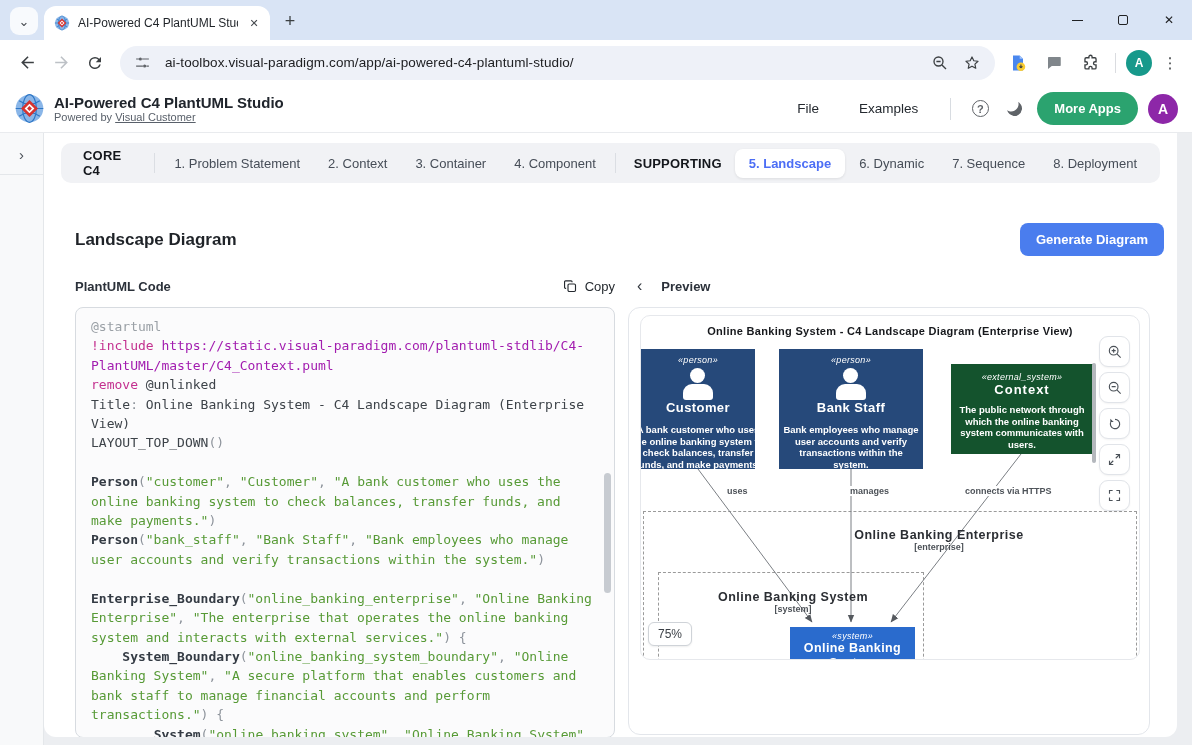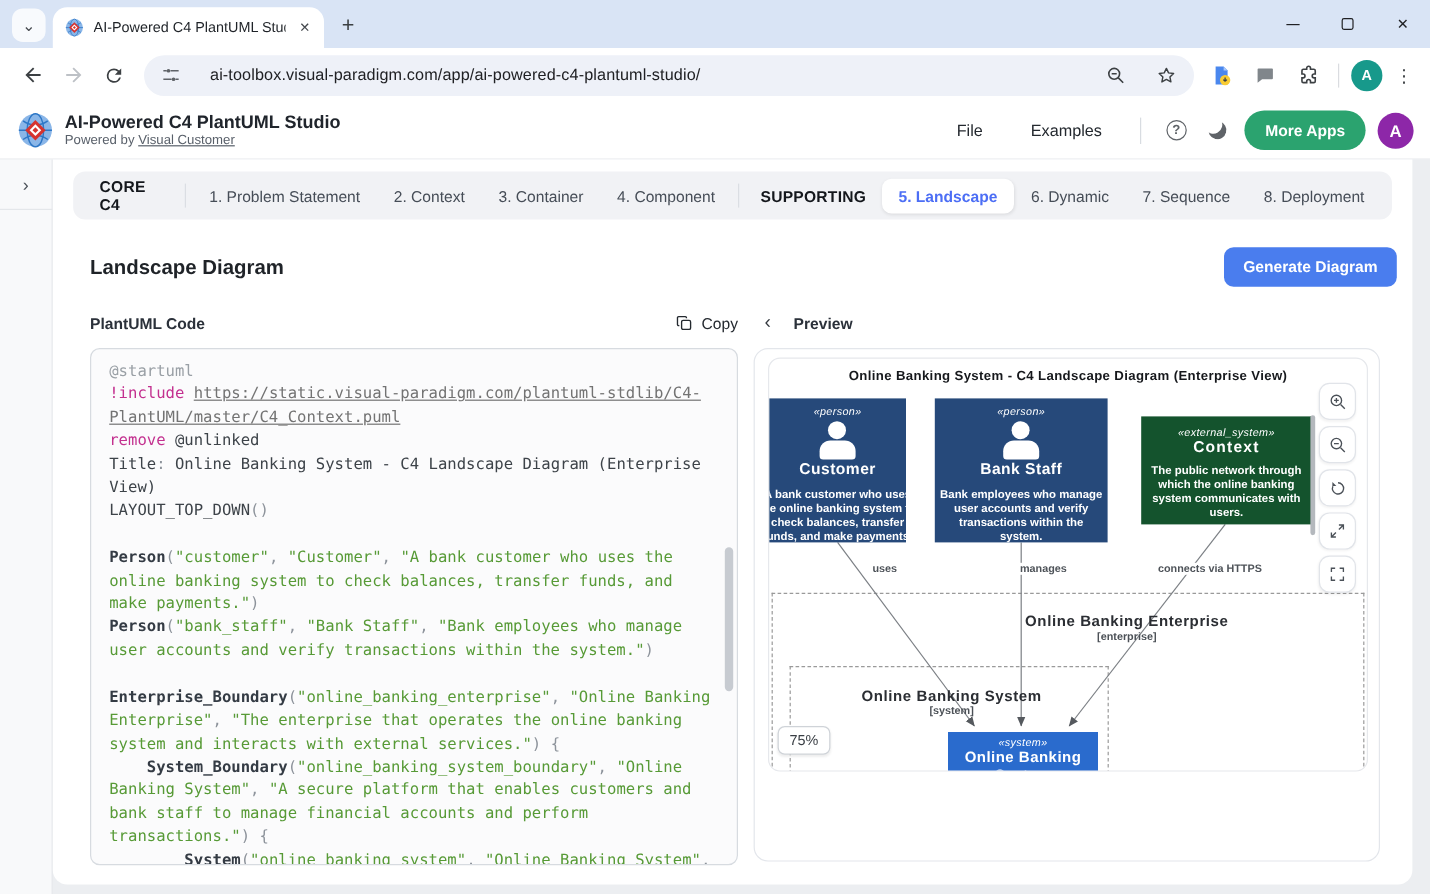--- a/index.html
+++ b/index.html
@@ -15,21 +15,21 @@
   .btab-close { width:16px; height:16px; display:flex; align-items:center; justify-content:center; font-size:11px; color:#45494e; border-radius:50%; }
   .newtab { width:28px; height:28px; display:flex; align-items:center; justify-content:center; font-size:18px; color:#3c4043; margin:0 0 5px 6px; }
   .wincontrols { position:absolute; right:0; top:0; height:40px; display:flex; }
   .winbtn { width:46px; height:40px; display:flex; align-items:center; justify-content:center; color:#202124; font-size:12px; }
   .ic-min { display:inline-block; width:11px; border-top:1.4px solid #202124; }
   .ic-max { display:inline-block; width:10px; height:10px; border:1.3px solid #202124; border-radius:2px; }
 
   
   .toolbar { height:45px; background:#fff; display:flex; align-items:center; padding:0 10px; }
   .navbtn { width:34px; height:34px; display:flex; align-items:center; justify-content:center; }
-  .omnibox { flex:1; height:34px; background:#eef1f8; border-radius:17px; display:flex; align-items:center; padding:0 14px; gap:24px; margin:0 8px; }
+  .omnibox { flex:1; height:34px; background:#eef1f8; border-radius:17px; display:flex; align-items:center; padding:0 14px; gap:14px; margin:0 8px; }
   .url { font-size:13.5px; color:#202124; flex:1; letter-spacing:.1px; }
   .tool-right { display:flex; align-items:center; gap:6px; }
   .tool-ic { width:30px; height:30px; display:flex; align-items:center; justify-content:center; }
   .tool-div { width:1px; height:20px; background:#dadce0; margin:0 4px; }
   .chrome-avatar { width:26px; height:26px; border-radius:50%; background:#17998b; color:#fff; font-size:12px; font-weight:bold; display:flex; align-items:center; justify-content:center; }
   .kebab { font-size:15px; color:#3c4043; width:24px; text-align:center; }
 
   
   .appheader { height:48px; background:#fff; border-bottom:1px solid #e9ebee; display:flex; align-items:center; padding:0 14px; }
   .vp-logo { width:31px; height:31px; }
@@ -54,35 +54,35 @@
   .maincard { flex:1; background:#fff; margin:0 15px 8px 0; border-radius:0 0 12px 12px; position:relative; overflow:hidden; }
 
   
   .tabbar { margin:10px 17px 0; background:#f1f2f5; border-radius:10px; height:40px; display:flex; align-items:center; padding:0 9px; font-size:13px; color:#464d57; }
   .group-label { font-weight:bold; color:#14171c; padding:0 13px; letter-spacing:.2px; }
   .tbdiv { width:1px; height:20px; background:#dbdee3; margin:0 5px; }
   .tab-item { padding:7px 14px; border-radius:8px; white-space:nowrap; }
   .tab-item.active { background:#fff; color:#4c6ef5; font-weight:bold; box-shadow:0 1px 3px rgba(0,0,0,.09); }
 
   
-  .content-head { display:flex; justify-content:space-between; align-items:center; padding:23px 13px 0 31px; }
+  .content-head { display:flex; justify-content:space-between; align-items:center; padding:23px 13px 0 31px;margin-top:17px; }
   .page-title { font-size:17px; font-weight:bold; color:#1f2328; }
   .generate { background:#4a7dee; color:#fff; font-size:13px; font-weight:bold; border:none; border-radius:8px; padding:9px 16px; }
   .columns { display:flex; gap:13px; padding-left:31px; margin-top:18px; }
   .col-left { width:540px; }
   .col-right { width:522px; }
   .panel-head { display:flex; align-items:center; height:24px; margin-bottom:9px; }
   .ph-label { font-size:13px; font-weight:bold; color:#2b313a; }
   .copy-btn { margin-left:auto; display:flex; align-items:center; gap:7px; font-size:13px; color:#24292f; background:none; border:none; }
   .pv-chevron { font-size:16px; color:#33383f; margin:0 19px 0 9px; }
 
   
   .codebox { height:431px; background:#fbfbfc; border:1px solid #d7dbe0; border-radius:8px; padding:9px 20px 9px 15px; overflow:hidden; position:relative; font-family:"DejaVu Sans Mono", monospace; font-size:13px; line-height:19.4px; }
   .cline { white-space:pre-wrap; overflow-wrap:anywhere; }
-  .tk-g { color:#9aa0a6; } .tk-k { color:#c3308f; } .tk-u { color:#737373;text-decoration:underline; }
+  .tk-g { color:#9aa0a6; } .tk-k { color:#c3308f; } .tk-u { color:#a21caf; }
   .tk-d { color:#3d4349; } .tk-s { color:#579a36; } .tk-p { color:#8d939b; }
   .tk-f { color:#343b44; font-weight:bold; }
   .code-sb { position:absolute; right:3px; top:165px; width:7px; height:120px; background:#c7cbd1; border-radius:4px; }
 
   
   .prevcard { height:428px; border:1px solid #e3e6eb; border-radius:12px; background:#fff; position:relative; }
   .canvas { position:absolute; left:11px; top:7px; width:500px; height:345px; border:1px solid #e6e8ec; border-radius:10px; overflow:hidden; background:#fff; }
   .dg-title { position:absolute; top:9px; left:0; right:0; text-align:center; font-size:11px; font-weight:bold; color:#16181c; letter-spacing:.3px; }
   .dg-lines { position:absolute; left:0; top:0; }
   .ebound { position:absolute; left:2px; top:195px; width:494px; height:170px; border:1.5px dashed #9a9a9a; }

